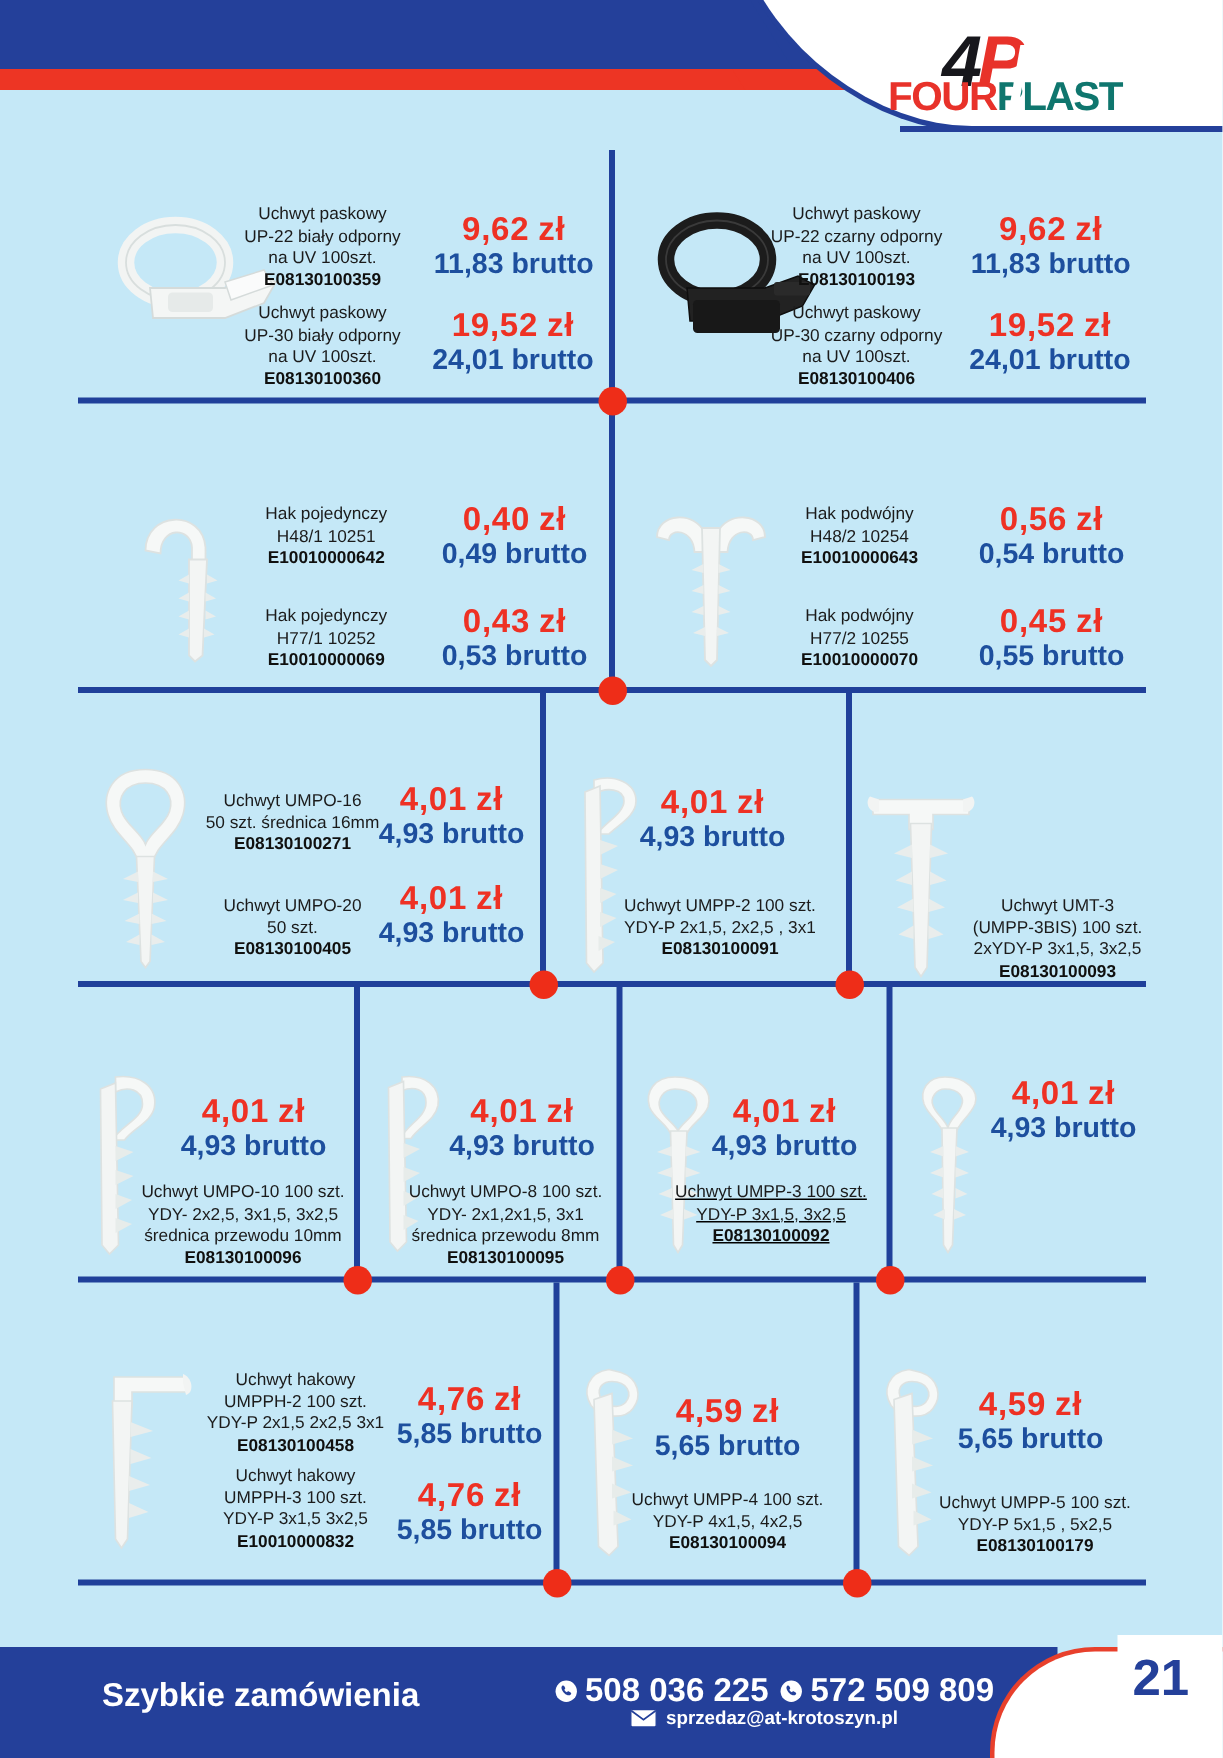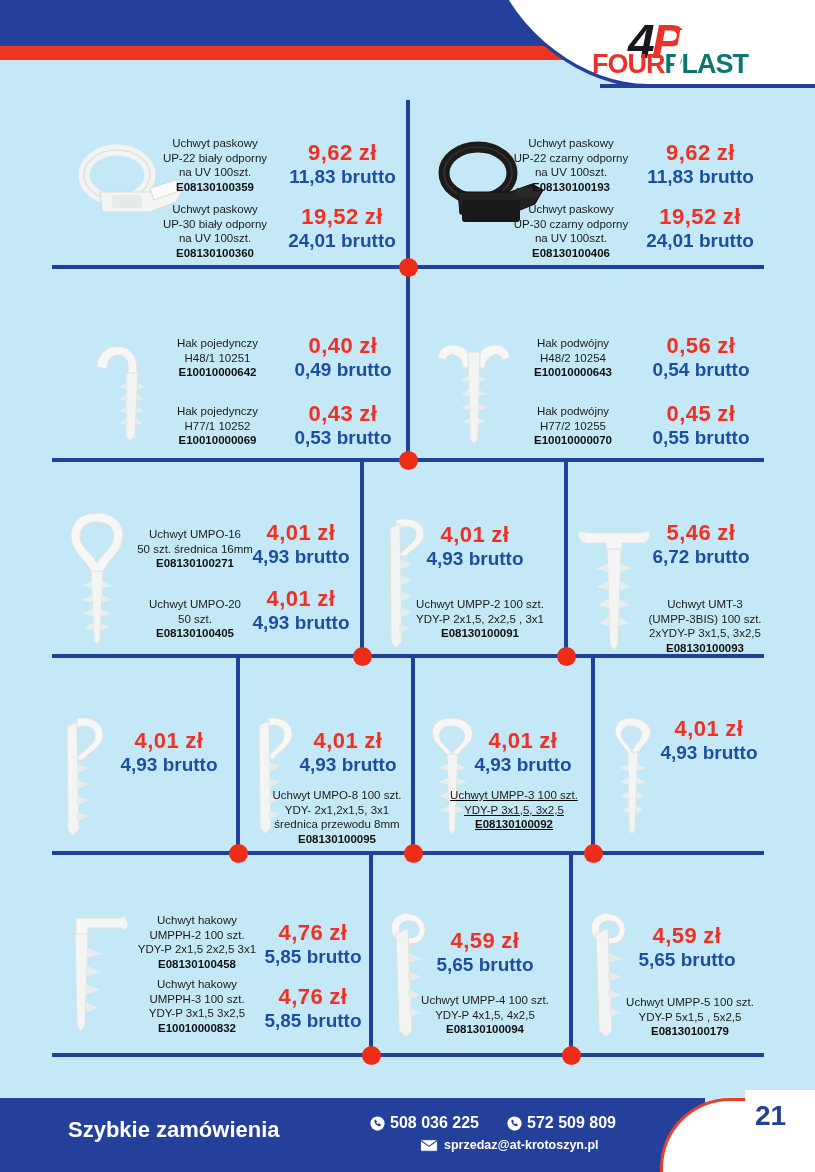--- a/index.html
+++ b/index.html
@@ -135,34 +135,34 @@
     position: absolute; left: 745px; top: 1090px; width: 70px; height: 82px;
     background: #ffffff; z-index: 9;
   }
   .ft-title {
     position: absolute; left: 68px; top: 1117px; z-index: 11;
     font-size: 22px; font-weight: bold; color: #ffffff;
     font-family: "Liberation Sans", sans-serif;
   }
   .ft-phones {
     position: absolute; left: 370px; top: 1114px; z-index: 11;
-    display: flex; align-items: center; gap: 28px;
-    font-size: 16px; font-weight: bold; color: #ffffff;
+    display: flex; align-items: center; gap: 8px;
+    font-size: 22px; font-weight: bold; color: #ffffff;
     font-family: "Liberation Sans", sans-serif;
   }
   .ft-phone-item { display: flex; align-items: center; gap: 5px; }
   .ft-mail {
     position: absolute; left: 420px; top: 1138px; z-index: 11;
     display: flex; align-items: center; gap: 6px;
     font-size: 12.5px; font-weight: bold; color: #ffffff;
     font-family: "Liberation Sans", sans-serif;
   }
   .ft-page {
     position: absolute; left: 755px; top: 1100px; z-index: 12;
-    font-size: 28px; font-weight: bold; color: #24409a;
+    font-size: 34px; font-weight: bold; color: #24409a;
     font-family: "Liberation Sans", sans-serif;
   }
   .icon-svg { display: block; }
 </style>
 </head>
 <body>
 
 <div id="page">
 
   <div class="hdr-white"></div>
@@ -432,24 +432,20 @@
           <path d="M46 48 L58 54 L46 57 Z"></path>
         <path d="M34 66 L23 72 L34 75 Z"></path>
           <path d="M46 66 L57 72 L46 75 Z"></path>
         <path d="M35 84 L24 90 L35 93 Z"></path>
           <path d="M45 84 L56 90 L45 93 Z"></path>
         <path d="M35 102 L25 108 L35 111 Z"></path>
           <path d="M45 102 L55 108 L45 111 Z"></path>
       </g>
     </svg>
   </div>
-  <div class="cell pricebox" style="left:626px; top:522px; width:150px;">
-    <div class="price"><span>5,46</span><span class="zl">zł</span></div>
-    <div class="brutto"><span>6,72</span> <span>brutto</span></div>
-  </div>
   <div class="cell" style="left:630px; top:597px; width:150px;">
     <div class="desc">
       <div>Uchwyt UMT-3</div>
       <div>(UMPP-3BIS) 100 szt.</div>
       <div>2xYDY-P 3x1,5, 3x2,5</div>
       <div class="code">E08130100093</div>
     </div>
   </div>
 
   <div class="prod-img" style="left:55px; top:712px;">
@@ -460,20 +456,28 @@
         <path d="M22 52 L34 56 L22 62 Z"></path>
         <path d="M22 68 L34 72 L22 78 Z"></path>
         <path d="M22 84 L33 88 L22 94 Z"></path>
         <path d="M22 100 L33 104 L22 110 Z"></path>
       </g>
     </svg>
   </div>
   <div class="cell pricebox" style="left:108px; top:730px; width:122px;">
     <div class="price"><span>4,01</span><span class="zl">zł</span></div>
     <div class="brutto"><span>4,93</span> <span>brutto</span></div>
+  </div>
+  <div class="cell" style="left:88px; top:788px; width:148px;">
+    <div class="desc">
+      <div>Uchwyt UMPO-10 100 szt.</div>
+      <div>YDY- 2x2,5, 3x1,5, 3x2,5</div>
+      <div>średnica przewodu 10mm</div>
+      <div class="code">E08130100096</div>
+    </div>
   </div>
 
   <div class="prod-img" style="left:248px; top:712px;">
     <svg width="55" height="130" viewBox="0 0 55 130" class="icon-svg">
       <path d="M20 6 C35 4, 46 12, 44 25 C42 35, 31 39, 26 47 L19 47 C24 37, 36 33, 36 23 C36 14, 28 12, 20 15 Z" fill="#f6f8f7" stroke="#dde2e1" stroke-width="1.1"></path>
       <path d="M11 13 L21 9 L23 116 L17 122 L12 116 Z" fill="#f3f5f4" stroke="#dde2e1" stroke-width="1.1"></path>
       <g fill="#e7ecea">
         <path d="M21 50 L32 54 L21 60 Z"></path>
         <path d="M21 66 L32 70 L21 76 Z"></path>
         <path d="M21 82 L31 86 L21 92 Z"></path>

